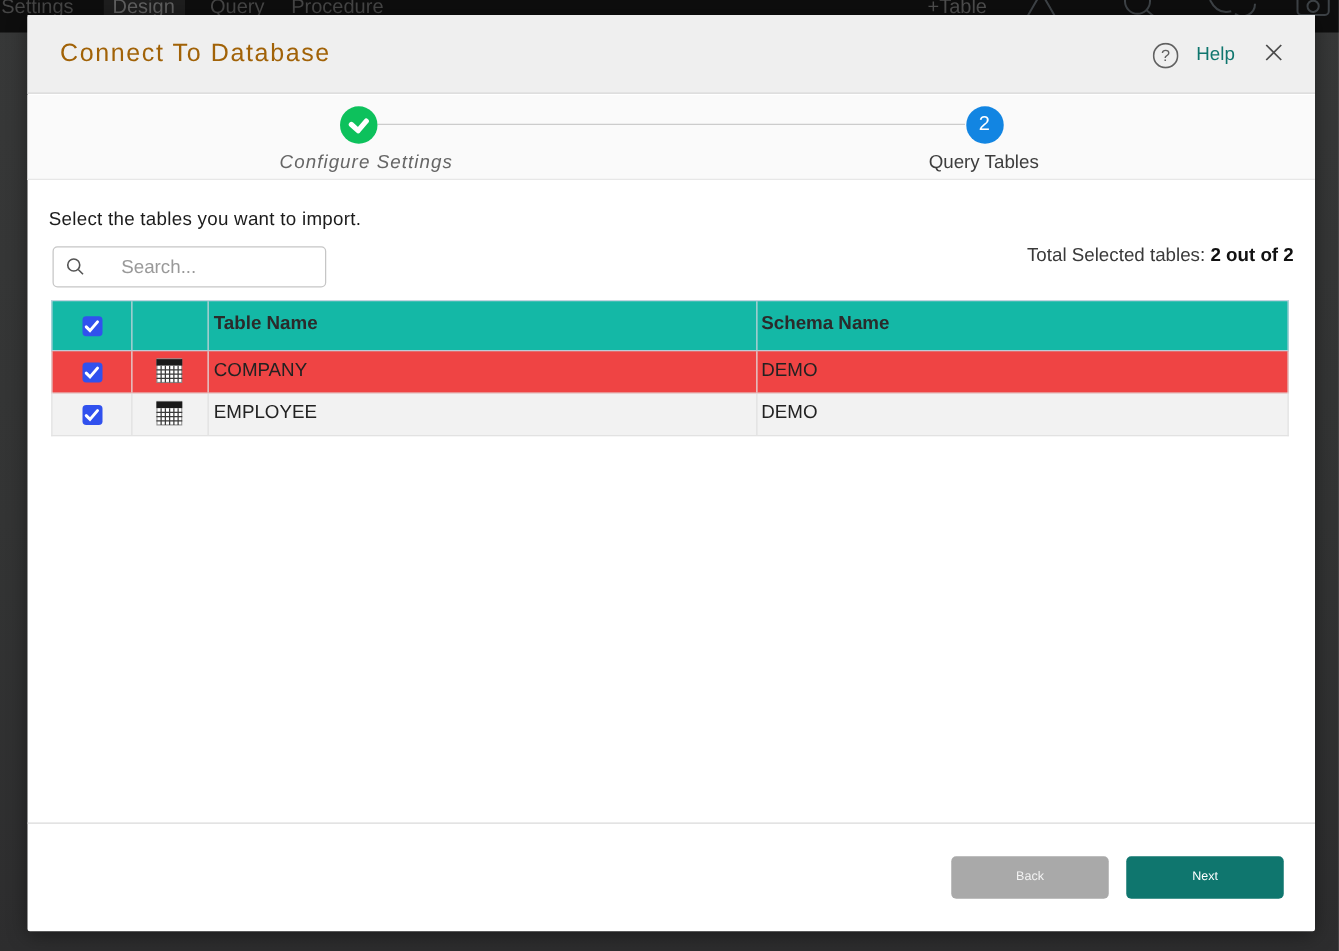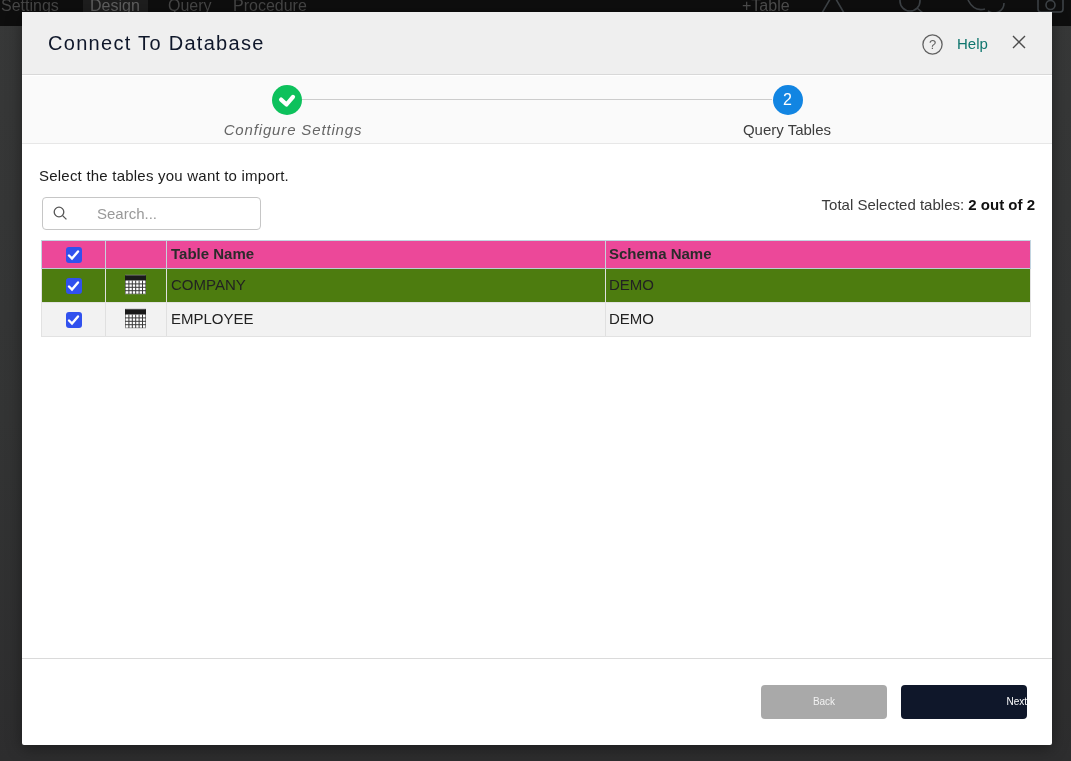--- a/index.html
+++ b/index.html
@@ -11,21 +11,21 @@
   .topbar span { position:absolute; top:-3px; font-size:16px; color:#464646; white-space:nowrap; }
   .topbar .s1 { left:1px; }
   .topbar .s2 { left:90px; color:#606060; }
   .topbar .s3 { left:168px; }
   .topbar .s4 { left:233px; }
   .topbar .s5 { left:742px; color:#4e4e4e; }
   .tico { position:absolute; stroke:#3e4347; fill:none; stroke-width:1.6; }
 
   .modal { position:absolute; left:22px; top:12px; width:1030px; height:733px; background:#ffffff; box-shadow:0 3px 16px rgba(0,0,0,0.4); border-radius:2px; }
   .mhead { position:absolute; left:0; top:0; width:1030px; height:63px; background:#efefef; border-bottom:1px solid #d8d8d8; }
-  .mtitle { position:absolute; left:26px; top:20px; font-size:20px; color:#0f172a; letter-spacing:1.3px; }
+  .mtitle { position:absolute; left:26px; top:20px; font-size:20px; color:#a16207; letter-spacing:1.3px; }
   .helpico { position:absolute; left:900px; top:22px; }
   .helptxt { position:absolute; left:935px; top:22.5px; font-size:15px; color:#0f766e; }
   .closeico { position:absolute; left:990px; top:23px; }
 
   .stepper { position:absolute; left:0; top:64px; width:1030px; height:68px; background:#fafafa; border-bottom:1px solid #e7e7e7; }
   .stepline { position:absolute; left:280px; top:23px; width:470px; height:1px; background:#cccccc; }
   .scircle { position:absolute; width:30px; height:30px; border-radius:50%; top:8.5px; color:#fff; text-align:center; line-height:30px; font-size:16px; }
   .sc1 { left:249.5px; background:#0dc15c; }
   .sc2 { left:750.5px; background:#1285e2; }
   .slabel { position:absolute; top:44.5px; font-size:15px; text-align:center; }
@@ -34,37 +34,37 @@
 
   .bodytext { position:absolute; left:17px; top:155px; font-size:15px; color:#1c1c1c; letter-spacing:0.22px; }
   .searchbox { position:absolute; left:20px; top:185px; width:219px; height:33px; border:1px solid #c6c6c6; border-radius:4px; background:#fff; }
   .searchph { position:absolute; left:75px; top:193px; font-size:15px; color:#999999; }
   .searchico { position:absolute; left:31px; top:194px; }
   .totaltxt { position:absolute; right:17px; top:184px; font-size:15px; color:#3a3a3a; }
   .totaltxt b { color:#111111; }
 
   .tbl { position:absolute; left:19px; top:228px; width:990px; }
   .trow { position:relative; width:990px; }
-  .thead { height:29px; background:#ec4899; border:1px solid #c2d4e0; border-bottom:1px solid #bccbd6;text-align:center; } .thead .vline { background:#c7d2da; }
-  .tr1 { height:34px; background:#4d7c0f; border:1px solid #e2e2e2; border-top:none;padding-left:39px; }
+  .thead { height:41px; background:#14b8a6; border:1px solid #c2d4e0; border-bottom:1px solid #bccbd6;text-align:center; } .thead .vline { background:#c7d2da; }
+  .tr1 { height:34px; background:#ef4444; border:1px solid #e2e2e2; border-top:none;padding-left:39px; }
   .tr2 { height:34px; background:#f2f2f2; border:1px solid #e2e2e2; border-top:none; }
   .vline { position:absolute; top:0; bottom:0; width:1px; background:#e0e0e0; }
   .v1 { left:63px; } .v2 { left:124px; } .v3 { left:563px; }
   .cell { position:absolute; font-size:15px; color:#222222; top:50%; transform:translateY(calc(-50% - 2px)); white-space:nowrap; }
   .cname { left:129px; }
   .cschema { left:567px; }
   .thead .cell { font-weight:bold; color:#2b2b2b; }
   .cbx { position:absolute; left:31.5px; top:50%; transform:translate(-50%,-50%); width:16px; height:16px; background:#3151ee; border-radius:3px; }
   .cbx svg { position:absolute; left:1.5px; top:2px; }
   .gico { position:absolute; left:83px; top:50%; transform:translateY(calc(-50% - 1.5px)); }
 
   .footline { position:absolute; left:0; top:646px; width:1030px; height:1px; background:#dadada; }
   .btn { position:absolute; top:673px; width:126px; height:34px; border-radius:4px; color:#ffffff; font-size:10px; text-align:center; line-height:34px; }
   .btnback { left:739px; background:#a9a9a9; color:#f2f2f2; }
-  .btnnext { left:879px; background:#0f172a;text-align:right; }
+  .btnnext { left:879px; background:#0f766e; }
 </style>
 </head>
 <body>
   <div class="backdrop"></div>
   <div class="topbar">
     <div class="tabbg"></div>
     <span class="s1">Settings</span>
     <span class="s2">Design</span>
     <span class="s3">Query</span>
     <span class="s4">Procedure</span>

